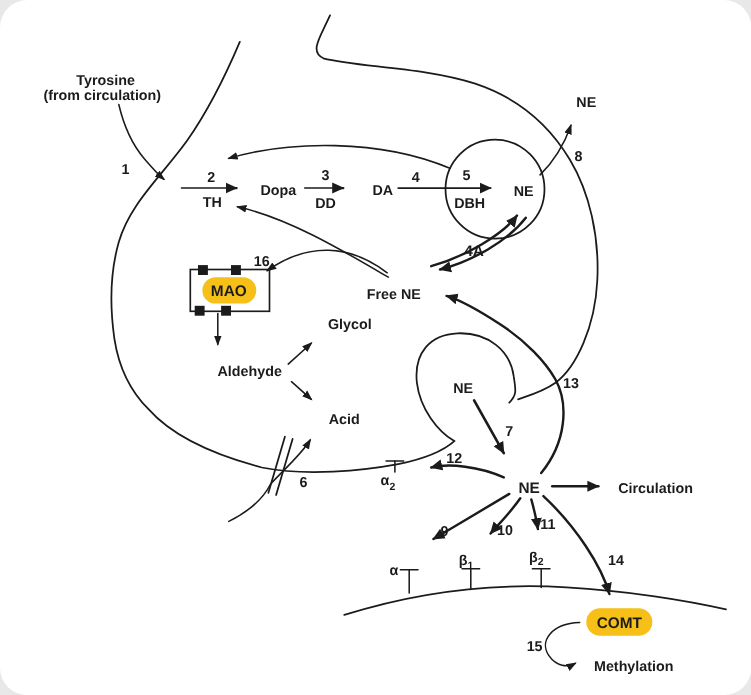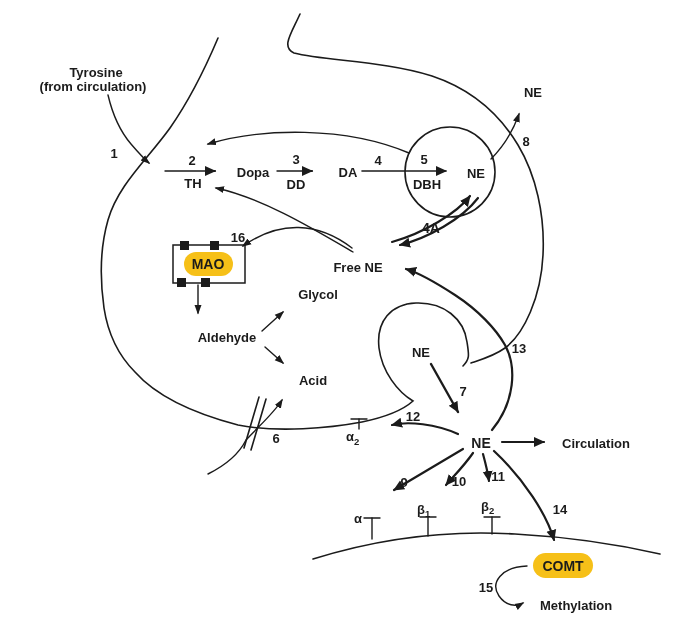--- a/index.html
+++ b/index.html
@@ -1,17 +1,17 @@
 <!DOCTYPE html>
 <html><head>
 <meta charset="utf-8">
 <style>
   html,body{margin:0;padding:0;background:#e8e8e8;}
   .stage{position:relative;width:683px;height:632px;background:#ffffff;overflow:hidden;
-         font-family:"Liberation Sans",sans-serif;}
+         font-family:"Liberation Sans",sans-serif;border-radius:25px;}
   svg{position:absolute;left:0;top:0;}
   .ln{fill:none;stroke:#1b1b1b;stroke-width:1.6;stroke-linecap:round;}
   .thin{stroke-width:1.4;}
   .thick{stroke-width:2.2;}
   .vthick{stroke-width:2.4;}
   .lbl{font:bold 13px "Liberation Sans",sans-serif;fill:#1b1b1b;}
   .big{font-size:14px;}
   .sub{font-size:9.5px;}
   .boxline{fill:none;stroke:#1b1b1b;stroke-width:1.5;}
   .sq{fill:#1b1b1b;stroke:none;}

